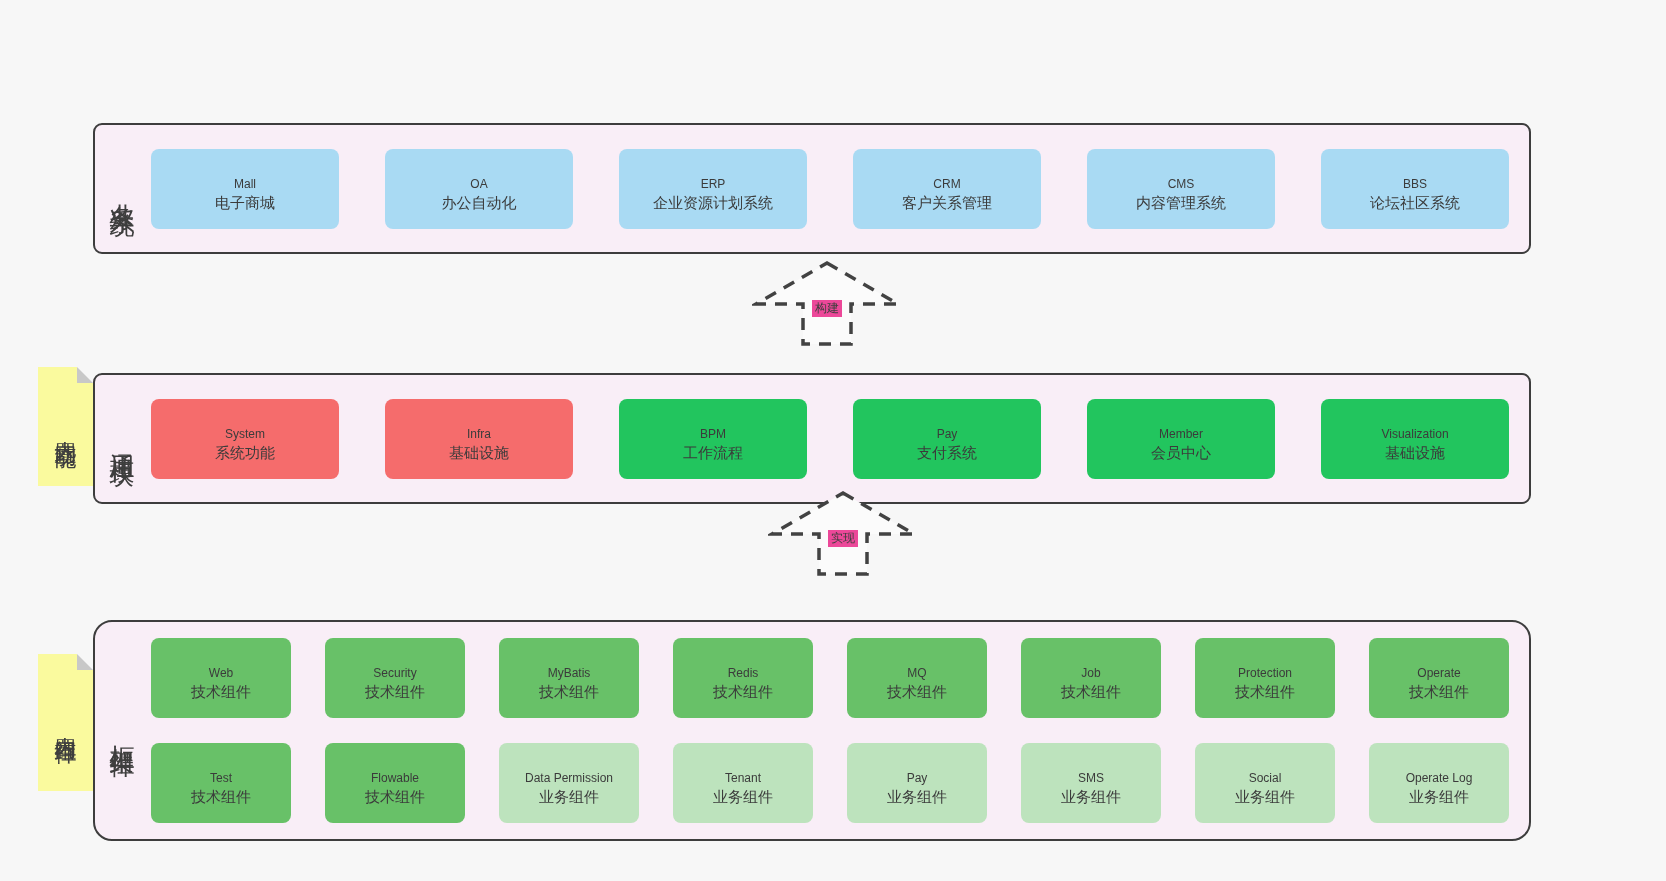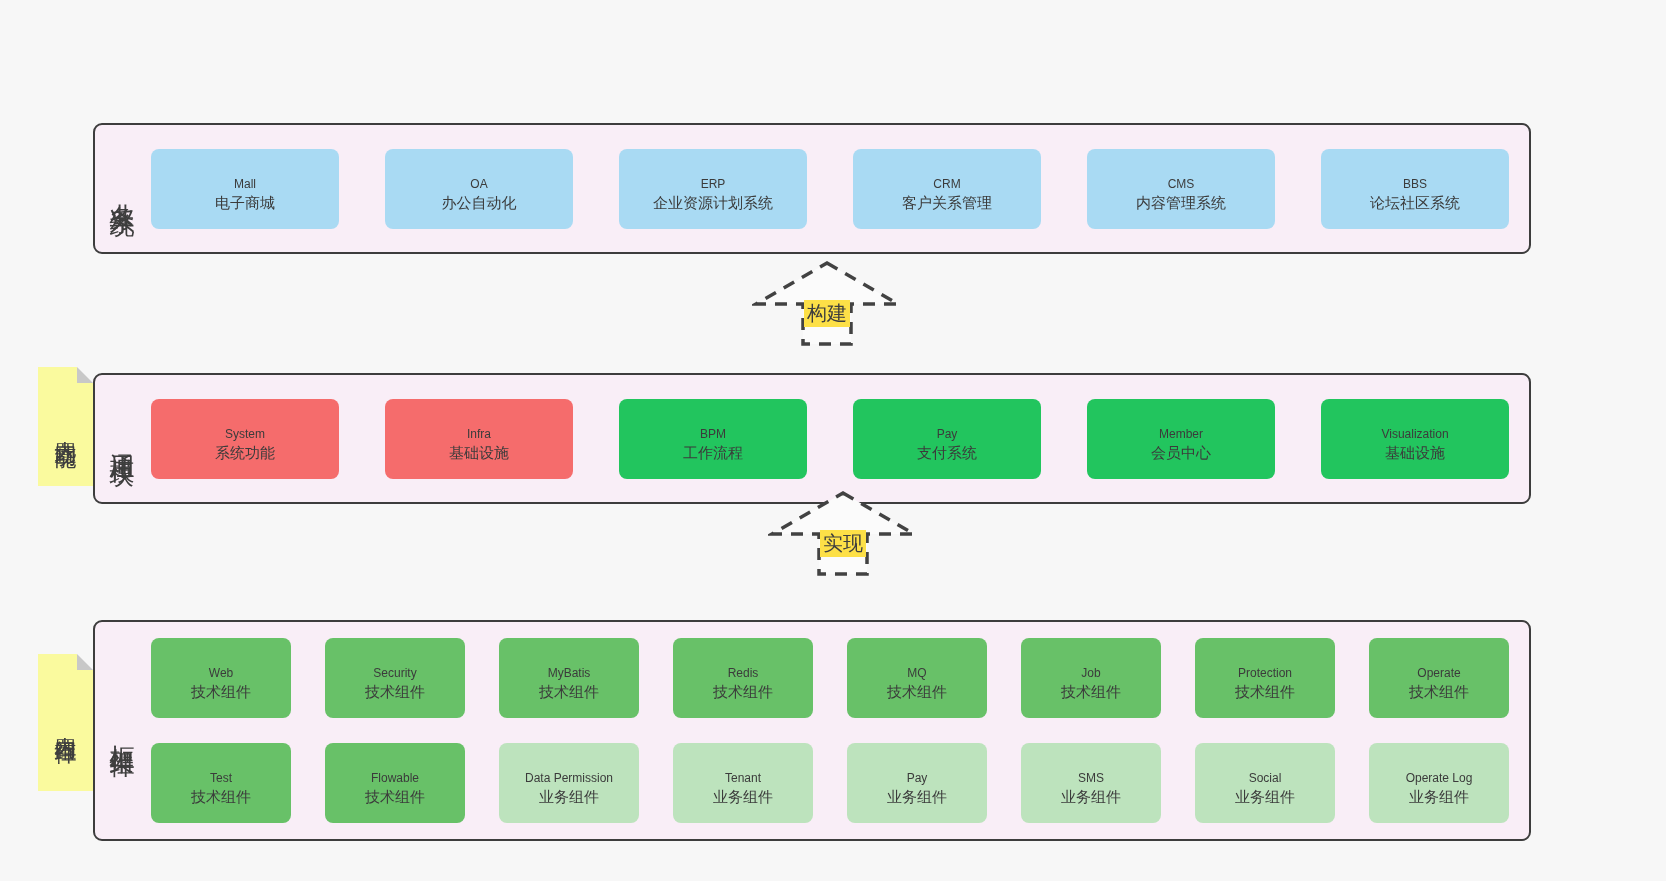--- a/index.html
+++ b/index.html
@@ -14,21 +14,21 @@
   .panel {
     position:absolute; left:93px; width:1438px;
     background:#f9eef7;
     border:2px solid #3d3d3d;
     border-radius:9px;
     display:flex;
     align-items:stretch;
   }
   #panel-business  { top:123px; height:131px; }
   #panel-modules   { top:373px; height:131px; }
-  #panel-framework { top:620px; height:221px; }
+  #panel-framework { top:620px; height:221px;border-radius:19px; }
 
   .panel-label {
     flex:0 0 56px;
     display:flex; align-items:center; justify-content:center;
   }
   .panel-label span {
     writing-mode:vertical-rl; text-orientation:upright;
     font-size:25px; letter-spacing:3px; color:#3e3e3e;
   }
   .boxes-row {
@@ -72,21 +72,21 @@
     writing-mode:vertical-rl; text-orientation:upright;
     font-size:22px; letter-spacing:2px; color:#3e3e3e;
   }
 
   .arrow { position:absolute; width:150px; height:88px; }
   #arrow-build     { left:752px; top:260px; }
   #arrow-implement { left:768px; top:490px; }
   .arrow svg { display:block; width:150px; height:88px; }
   .arrow .arrow-label {
     position:absolute; left:50%; top:40px; transform:translateX(-50%);
-    background:#fde047; padding:0 3px; font-size:20px; color:#3e3e3e;
+    background:#ec4899; padding:0 3px; font-size:12px; color:#3e3e3e;
     white-space:nowrap;
   }
 </style>
 </head>
 <body>
 
 <div class="panel" id="panel-business">
   <div class="panel-label">
     <span>业务系统</span>
   </div>

